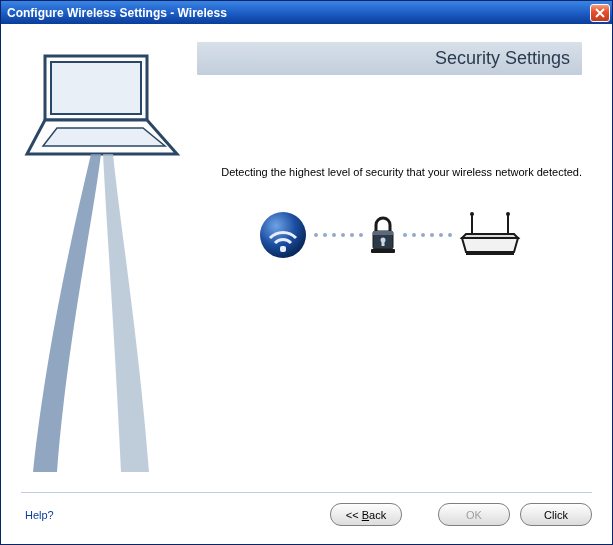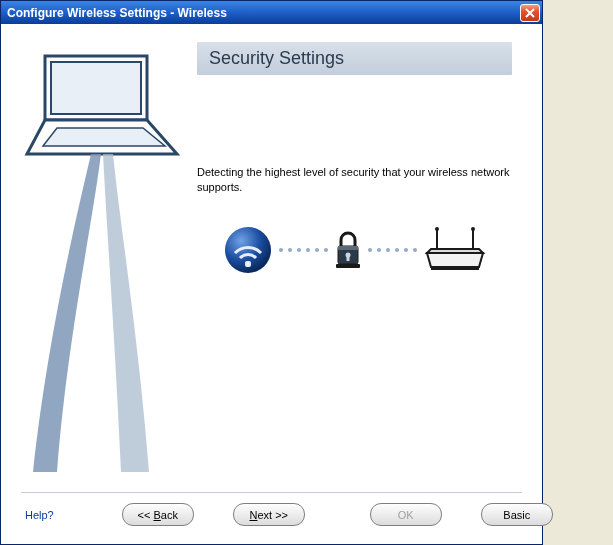--- a/index.html
+++ b/index.html
@@ -5,21 +5,21 @@
     * { box-sizing: border-box; margin: 0; padding: 0; }
     body {
       font-family: Tahoma, Arial, sans-serif;
       font-size: 11px;
       background: #ece9d8;
       width: 613px;
       height: 545px;
       overflow: hidden;
     }
     .window {
-      width: 543px;
+      width: 613px;
       height: 545px;
       border: 1px solid #0a246a;
       background: #fff;
       display: flex;
       flex-direction: column;
     }
     .titlebar {
       height: 24px;
       background: linear-gradient(to bottom, #3a85e4 0%, #1e5fc7 50%, #0a3d9a 100%);
       display: flex;
@@ -42,20 +42,21 @@
       justify-content: center;
       cursor: pointer;
       font-size: 12px;
       font-weight: bold;
     }
     .content {
       flex: 1;
       display: flex;
       padding: 18px 20px 8px 20px;
       background: #fff;
+      text-align: right;
     }
     .left-illustration {
       width: 170px;
       position: relative;
       flex-shrink: 0;
     }
     .right-pane {
       flex: 1;
       padding-left: 6px;
       padding-right: 10px;
@@ -91,21 +92,20 @@
       width: 4px;
       height: 4px;
       border-radius: 50%;
       background: #96a8c8;
     }
     .footer {
       display: flex;
       align-items: center;
       padding: 10px 20px 18px 24px;
       background: #fff;
-      gap: 29px;
     }
     .help-link {
       color: #0a3d9a;
       cursor: pointer;
       font-size: 11px;
     }
     .spacer { flex: 1; }
     .btn {
       min-width: 72px;
       height: 23px;
@@ -154,21 +154,21 @@
         <path d="M36 86 L122 86 L144 104 L22 104 Z" fill="#e9eff6" stroke="#2b4766" stroke-width="1.5"></path>
 
         <path d="M70 112 C 54 180, 26 300, 12 430 L36 430 C 46 300, 70 190, 80 112 Z" fill="#7c97b6" opacity="0.85"></path>
         <path d="M92 112 C 100 190, 118 300, 128 430 L100 430 C 94 300, 86 190, 82 112 Z" fill="#aabccf" opacity="0.75"></path>
       </svg>
     </div>
 
     <div class="right-pane">
       <div class="section-header">Security Settings</div>
 
-      <div class="body-text">Detecting the highest level of security that your wireless network supports.</div>
+      <div class="body-text">Detecting the highest level of security that your wireless network detected.</div>
 
       <div class="diagram">
 
         <svg width="50" height="50" viewBox="0 0 50 50">
           <defs>
             <radialGradient id="orb" cx="35%" cy="30%" r="70%">
               <stop offset="0%" stop-color="#6fa3e6"></stop>
               <stop offset="60%" stop-color="#1b4da0"></stop>
               <stop offset="100%" stop-color="#0a2a5e"></stop>
             </radialGradient>
@@ -218,18 +218,17 @@
     </div>
 
   </div>
 
   <hr class="hr">
 
   <div class="footer">
     <span class="help-link">Help?</span>
     <span class="spacer"></span>
     <button class="btn"><span>&lt;&lt; </span><span class="underline">B</span><span>ack</span></button>
-    <button class="btn"><span class="underline">N</span><span>ext &gt;&gt;</span></button>
     <button class="btn" disabled="">OK</button>
-    <button class="btn">Basic</button>
+    <button class="btn">Click</button>
   </div>
 
 </div>
 
 </body></html>

